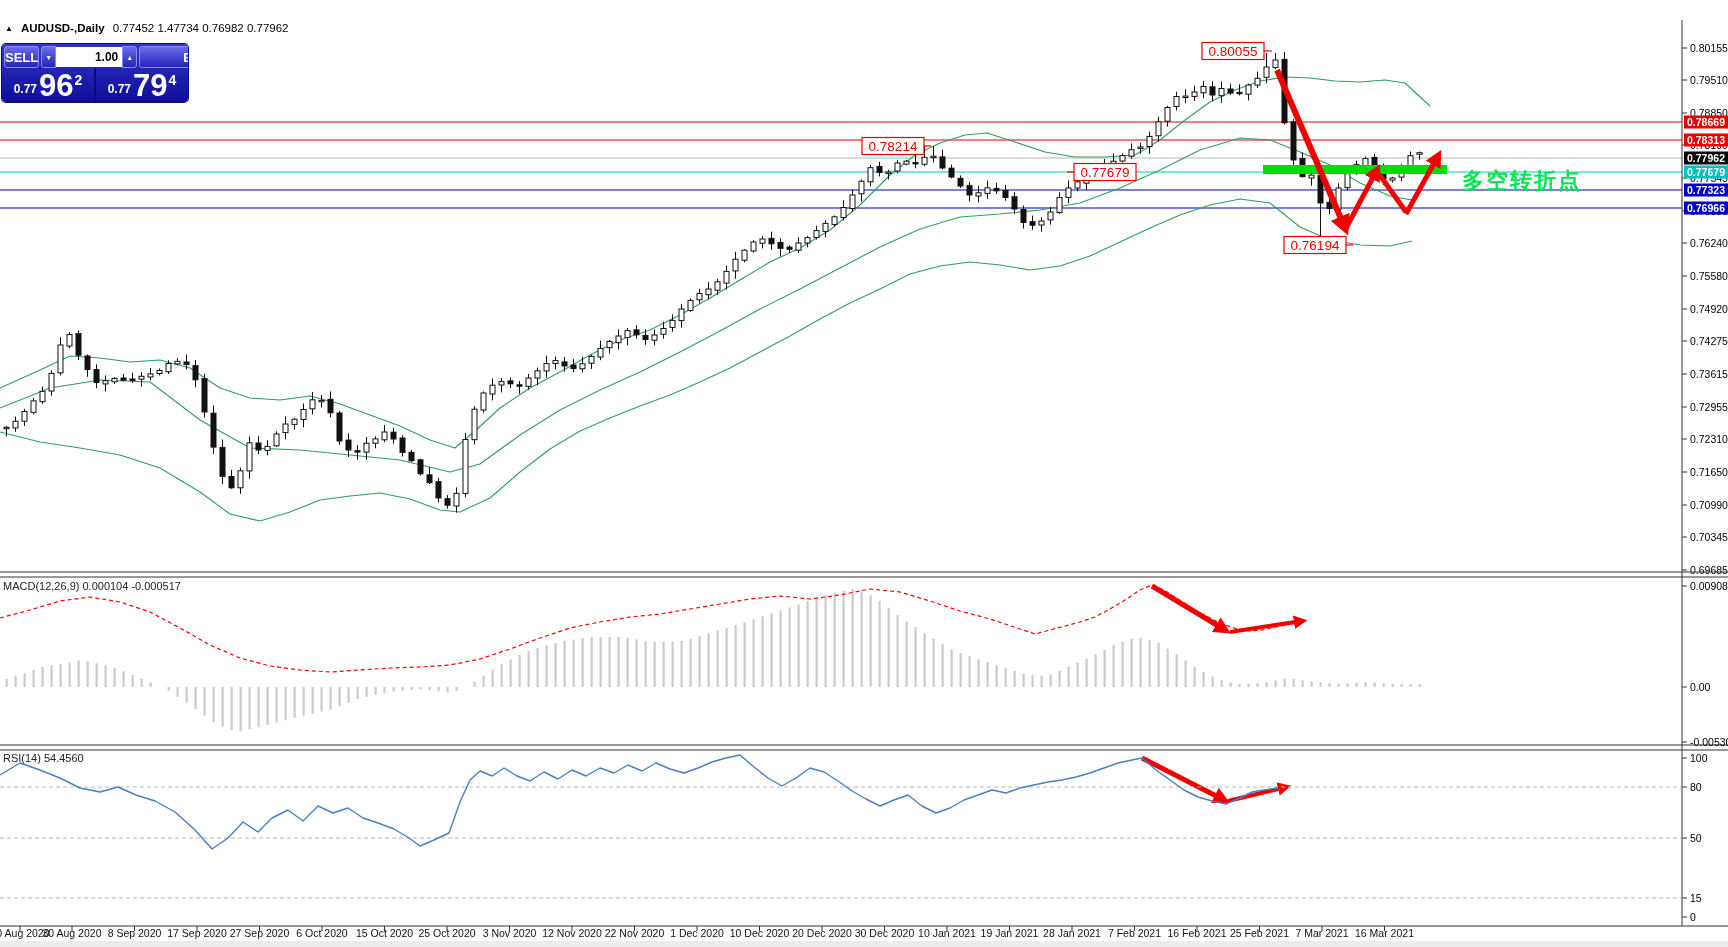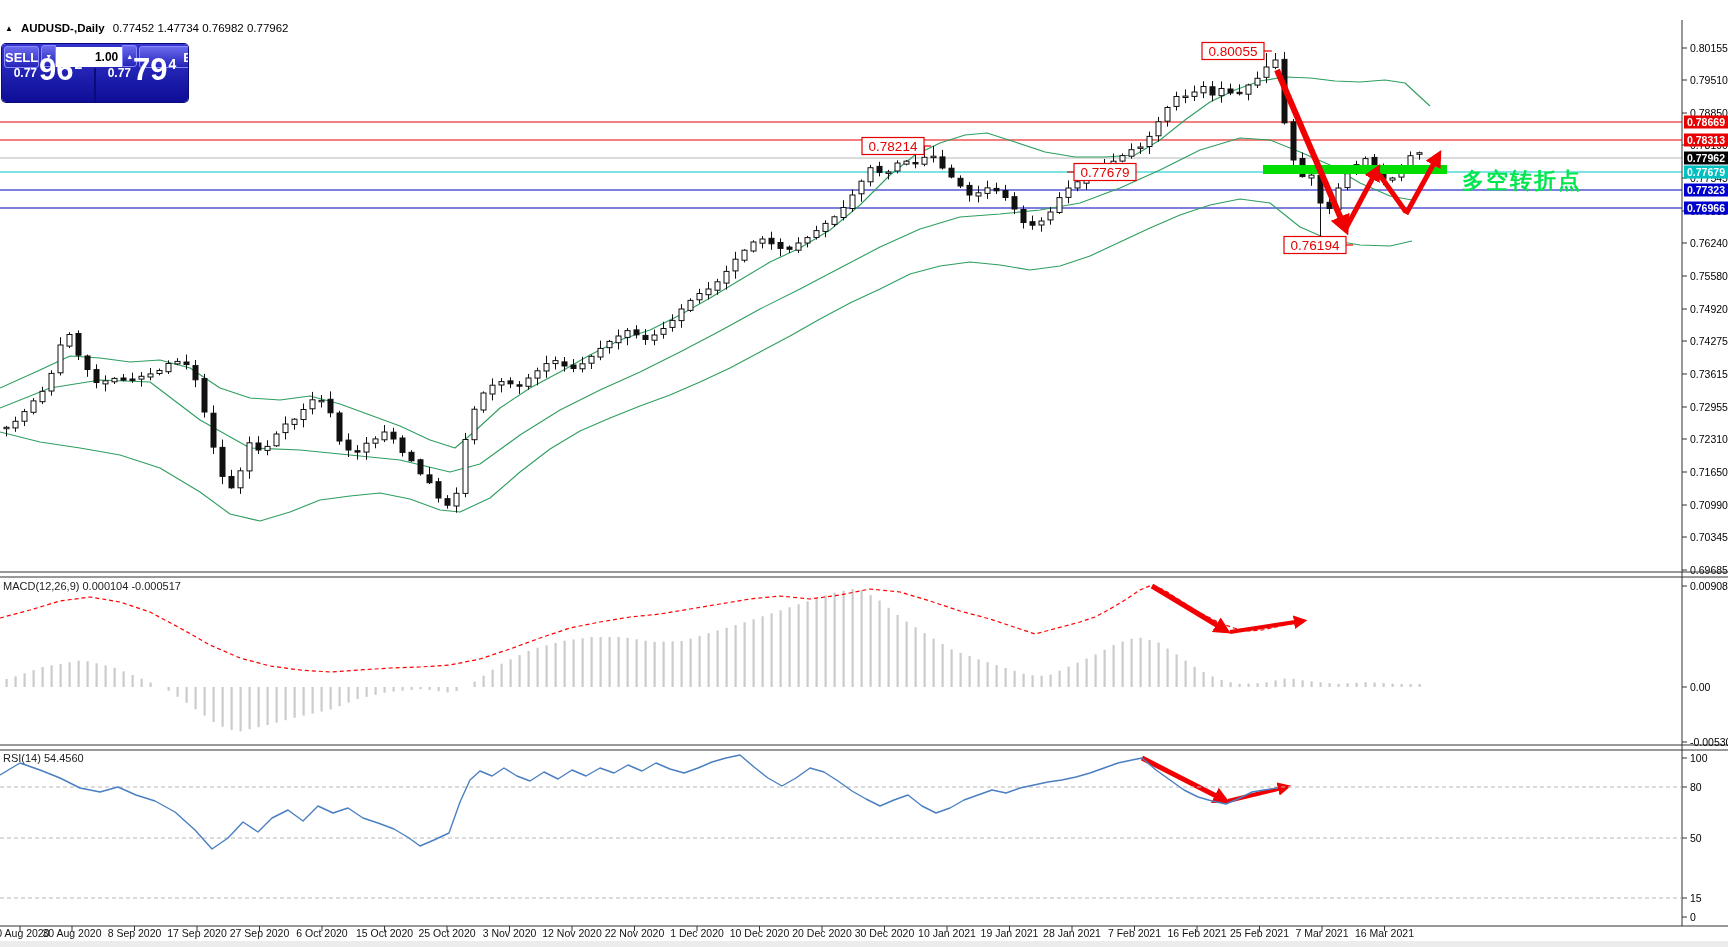--- a/index.html
+++ b/index.html
@@ -24,29 +24,29 @@
   .symbol-bar{position:absolute;left:5px;top:22px;font-size:11.5px;color:#000;display:flex;gap:8px;align-items:center;z-index:5;}
   .sym-tri{font-size:8px;}
   
   .tw{position:absolute;left:2px;top:44px;width:186px;height:58px;z-index:6;border-radius:4px;
       background:linear-gradient(#3535cf,#0d0d96);box-shadow:0 0 0 1px #0a0a7a;overflow:hidden;}
   .tw-row1{display:flex;align-items:center;height:24px;padding:2px 2px 0 2px;gap:2px;box-sizing:border-box;}
   .tw-btn{height:20px;border:1px solid #8a8aff;border-radius:3px;color:#fff;font-weight:bold;font-size:13px;
       background:linear-gradient(#6a6aee,#2424b8);display:flex;align-items:center;justify-content:center;cursor:pointer;}
   .tw-sell{width:44px;}
   .tw-buy{width:36px;margin-left:auto;padding-left:43px;}
-  .tw-step{display:flex;align-items:flex-end;height:20px;}
+  .tw-step{display:flex;align-items:center;height:20px;}
   .tw-arr{width:13px;height:20px;background:linear-gradient(#6a6aee,#2424b8);border:1px solid #8a8aff;
       color:#fff;font-size:7px;display:flex;align-items:center;justify-content:center;cursor:pointer;}
   .tw-arr.l{border-radius:3px 0 0 3px;}
   .tw-arr.r{border-radius:0 3px 3px 0;}
   .tw-vol{width:58px;height:18px;border:1px solid #fff;background:#fff;font-size:12px;font-weight:bold;
       text-align:right;padding:0 3px;font-family:"Liberation Sans",sans-serif;}
   .tw-prices{display:flex;height:34px;}
-  .tw-price{flex:1;display:flex;align-items:flex-end;justify-content:center;color:#fff;padding-bottom:18px;}
+  .tw-price{flex:1;display:flex;align-items:flex-end;justify-content:center;color:#fff;padding-bottom:2px;}
   .tw-div{width:2px;background:#0a0a7a;}
   .tw-small{font-size:12px;font-weight:bold;margin:0 2px 4px 0;}
   .tw-big{font-size:31px;font-weight:bold;line-height:28px;}
   .tw-sup{font-size:14px;font-weight:bold;margin:0 0 12px 1px;}
   #chart{position:absolute;left:0;top:0;width:1728px;height:947px;z-index:1;}
 </style>
 </head>
 <body>
 
 <div id="app">

